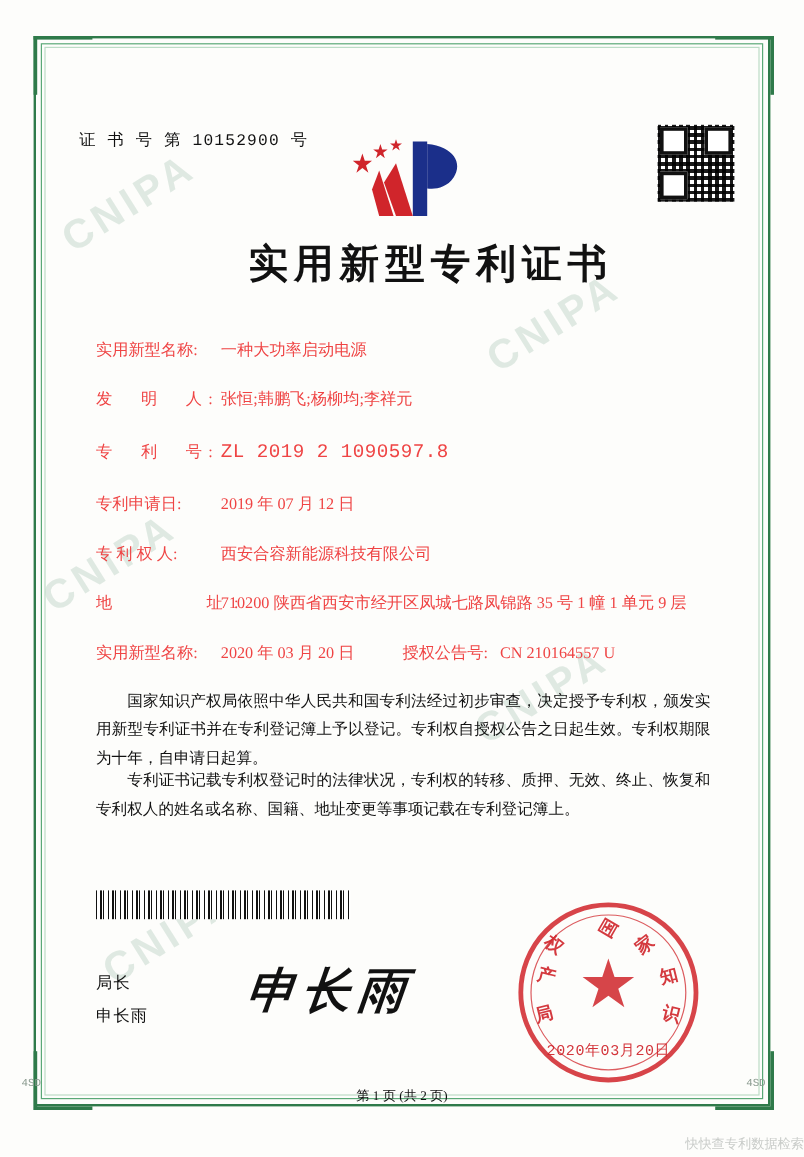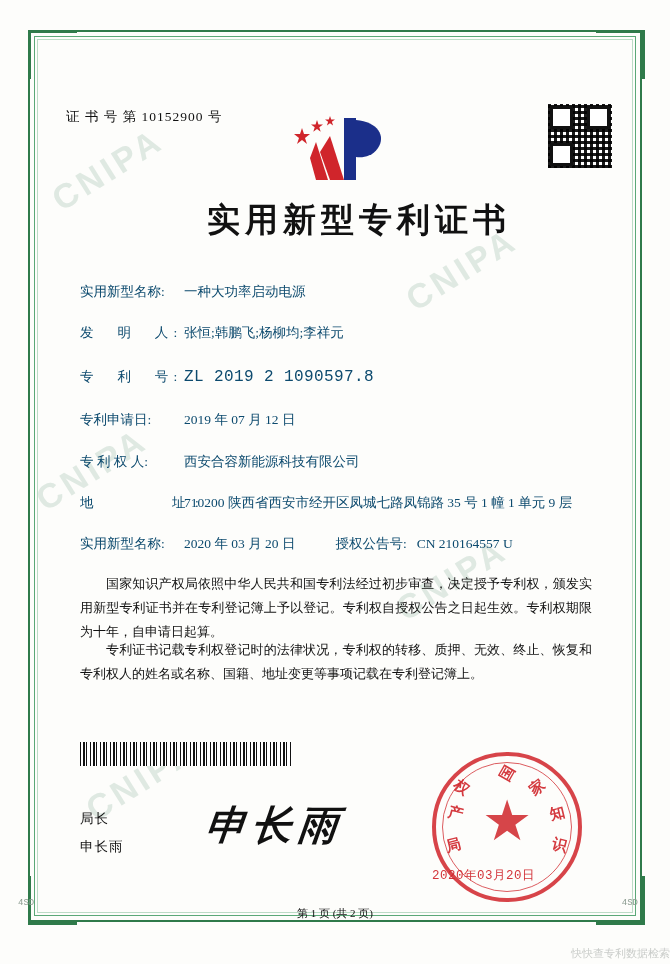--- a/index.html
+++ b/index.html
@@ -75,20 +75,21 @@
   .wm4 { left: 390px; top: 560px; }
   .wm5 { left: 80px;  top: 760px; }
 
   
   .cert-no {
     position: absolute;
     left: 66px; top: 108px;
     font-size: 13.5px;
     letter-spacing: 1px;
     color: #111;
+    font-family: Liberation Mono, monospace;
   }
 
   .logo {
     position: absolute;
     left: 286px; top: 112px;
     width: 106px; height: 74px;
   }
 
   .qr {
     position: absolute;
@@ -128,21 +129,21 @@
     font-family: "DejaVu Serif", "Liberation Serif", serif;
     padding-left: 24px;
   }
 
   
   .fields {
     position: absolute;
     left: 80px; top: 282px;
     width: 510px;
     font-size: 13.5px;
-    color: #0c4a6e;
+    color: #ef4444;
   }
   .field-row {
     display: flex;
     align-items: baseline;
     margin-bottom: 20.5px;
   }
   .field-label {
     width: 104px;
     flex: 0 0 104px;
     letter-spacing: 0;
@@ -257,21 +258,21 @@
     font-size: 15px;
     font-weight: bold;
     opacity: 0.9;
     transform-origin: center;
     font-family: "Liberation Serif", serif;
   }
   .seal-date {
     position: absolute;
     left: 0; right: 0;
     bottom: 18px;
-    text-align: left;
+    text-align: center;
     color: #d0252b;
     font-size: 12.5px;
     font-family: "Liberation Mono", monospace;
     opacity: 0.92;
     letter-spacing: 0.5px;
   }
 
   
   .page-num {
     position: absolute;

